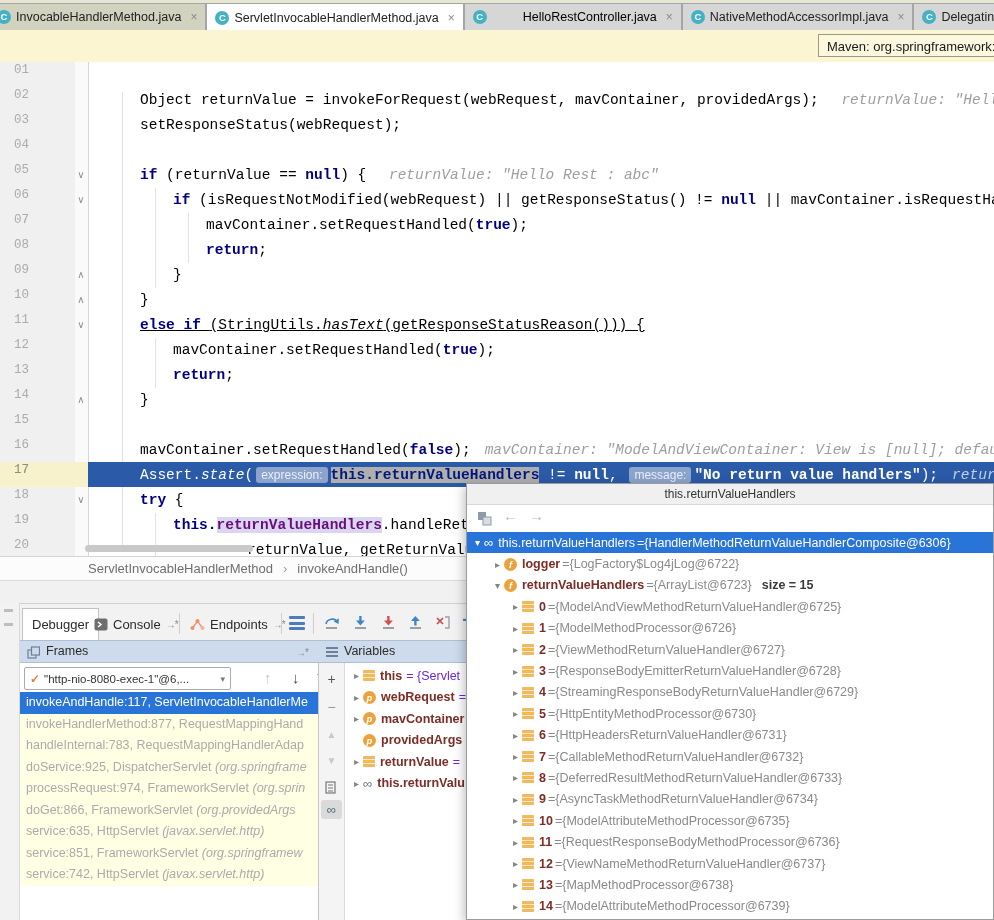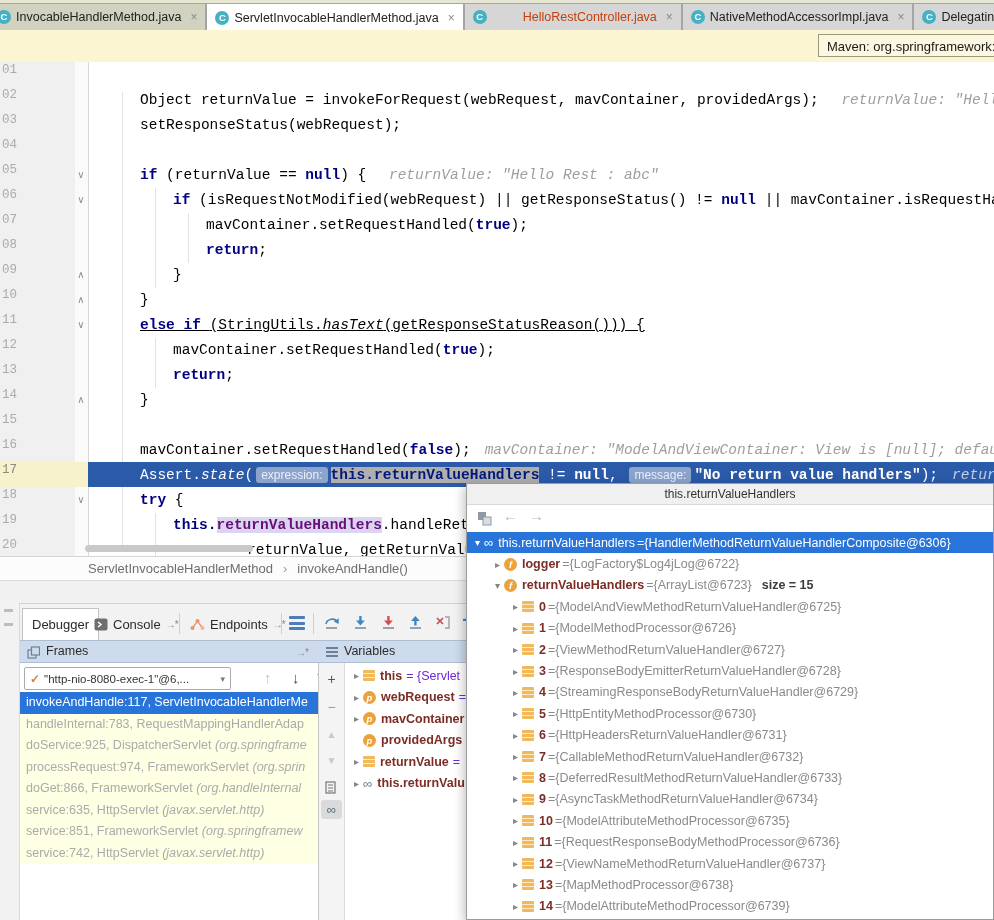--- a/index.html
+++ b/index.html
@@ -7,41 +7,41 @@
        font-family:"Liberation Sans",sans-serif;-webkit-font-smoothing:antialiased;}
 
   
   .tabbar{position:absolute;left:0;top:0;width:994px;height:30px;background:#E6E6D2;
           border-bottom:1px solid #A5A5A5;display:flex;overflow:hidden;}
   .etab{display:flex;align-items:center;gap:5px;padding:0 8px;margin-top:3px;height:27px;
         background:#D6D6D6;border:1px solid #A5A5A5;border-bottom:none;font-size:12.5px;color:#222;
         white-space:nowrap;box-sizing:border-box;}
   .etab.first{margin-left:-12px;background:#D2D2C0;}
   .etab.active{background:#FFFFFF;height:28px;}
-  .etab .green{color:#c2410c;padding-left:31px;}
+  .etab .green{color:#000000;padding-left:31px;}
   .cicon{display:inline-block;width:14px;height:14px;border-radius:50%;background:#45B1C4;
          color:#fff;font-size:9.5px;font-weight:bold;text-align:center;line-height:14px;}
   .tclose{color:#8a8a8a;font-size:12px;margin-left:4px;}
 
   
   .notif{position:absolute;left:0;top:30px;width:994px;height:32px;background:#FBF5D2;
          border-bottom:1px solid #C9C9A8;overflow:hidden;}
   .notif .msg{position:absolute;left:2px;top:0;height:32px;line-height:32px;font-size:13px;color:#1a1a1a;white-space:nowrap;}
   .notif .action{position:absolute;left:818px;top:4px;height:23px;line-height:23px;width:220px;
          border:1px solid #9A9A82;background:#FCF8DF;font-size:13px;color:#1a1a1a;padding:0 8px;
          box-sizing:border-box;white-space:nowrap;overflow:hidden;}
 
   
   .editor{position:absolute;left:0;top:62px;width:994px;height:494px;background:#fff;overflow:hidden;}
   .gutter-bg{position:absolute;left:0;top:0;width:75px;height:494px;background:#F0F0F0;}
   .fold-strip{position:absolute;left:75px;top:0;width:13px;height:494px;background:#FAFAFA;border-right:1px solid #D8D8D8;}
   .guide{position:absolute;width:1px;background:#E2E2E2;}
   .exec-line{position:absolute;left:88px;top:400px;width:906px;height:25px;background:#2A5AA8;}
   .gutter-cur{position:absolute;left:0;top:400px;width:88px;height:25px;background:#F8F2CC;}
-  .gnum{position:absolute;left:2px;width:34px;height:25px;line-height:25px;
+  .gnum{position:absolute;left:14px;width:34px;height:25px;line-height:25px;
         font:12.5px "Liberation Mono",monospace;color:#ABABAB;}
   .fold{position:absolute;left:73px;width:16px;height:25px;line-height:24px;text-align:center;
         color:#8F8F8F;font-size:10px;}
   .cline{position:absolute;height:25px;line-height:25px;white-space:pre;
          font-family:"Liberation Mono",monospace;font-size:14.5px;color:#000;}
   .s-kw{color:#000080;font-weight:bold;}
   .s-it{font-style:italic;}
   .s-field{color:#660E7A;font-weight:bold;background:#DCD5F0;}
   .s-sp{color:#fff;}
   .s-skw{color:#fff;font-weight:bold;}
@@ -322,24 +322,25 @@
       <span class="lbl">"http-nio-8080-exec-1"@6,...</span>
       <span class="chev">▾</span>
     </div>
     <div class="fnav" style="left:244px;color:#C6C6C6;">↑</div>
     <div class="fnav" style="left:272px;color:#4B4B4B;">↓</div>
     <svg style="position:absolute;left:296px;top:9px;" width="13" height="13">
       <path d="M1 2 L12 2 L8 6.8 L8 11 L5 11 L5 6.8 Z" fill="#4F7191"></path>
       </svg>
     <div class="flist" id="frames-list">
         <div class="frow sel"><span>invokeAndHandle:117, ServletInvocableHandlerMe</span></div>
+        <div class="frow"><span>invokeHandlerMethod:877, RequestMappingHand</span></div>
         <div class="frow"><span>handleInternal:783, RequestMappingHandlerAdap</span></div>
         <div class="frow"><span>doService:925, DispatcherServlet </span><span class="pkg">(org.springframe</span></div>
         <div class="frow"><span>processRequest:974, FrameworkServlet </span><span class="pkg">(org.sprin</span></div>
-        <div class="frow"><span>doGet:866, FrameworkServlet </span><span class="pkg">(org.handleInternal</span></div>
+        <div class="frow"><span>doGet:866, FrameworkServlet </span><span class="pkg">(org.providedArgs</span></div>
         <div class="frow"><span>service:635, HttpServlet </span><span class="pkg">(javax.servlet.http)</span></div>
         <div class="frow"><span>service:851, FrameworkServlet </span><span class="pkg">(org.springframew</span></div>
         <div class="frow"><span>service:742, HttpServlet </span><span class="pkg">(javax.servlet.http)</span></div>
       </div>
   </div>
 
   <div class="vars">
     <div class="wstrip">
       <div class="wbtn" style="top:5px;">+</div>
       <div class="wbtn" style="top:33px;color:#999;">−</div>

